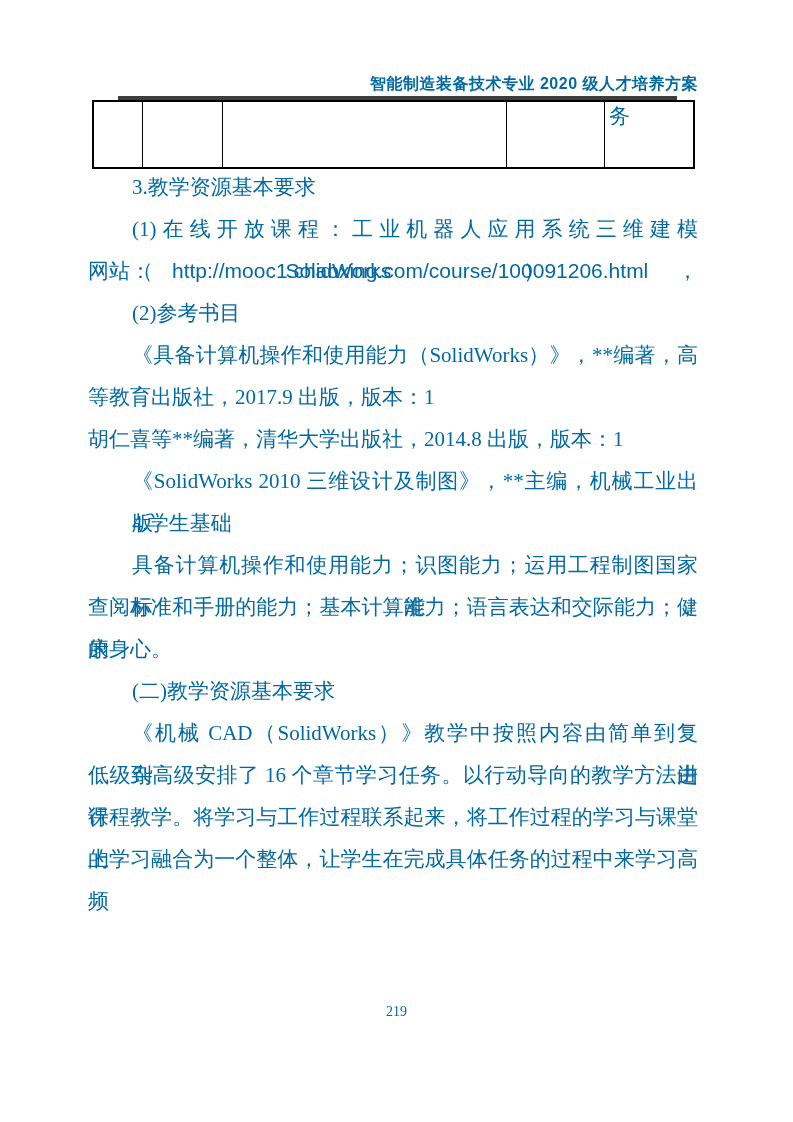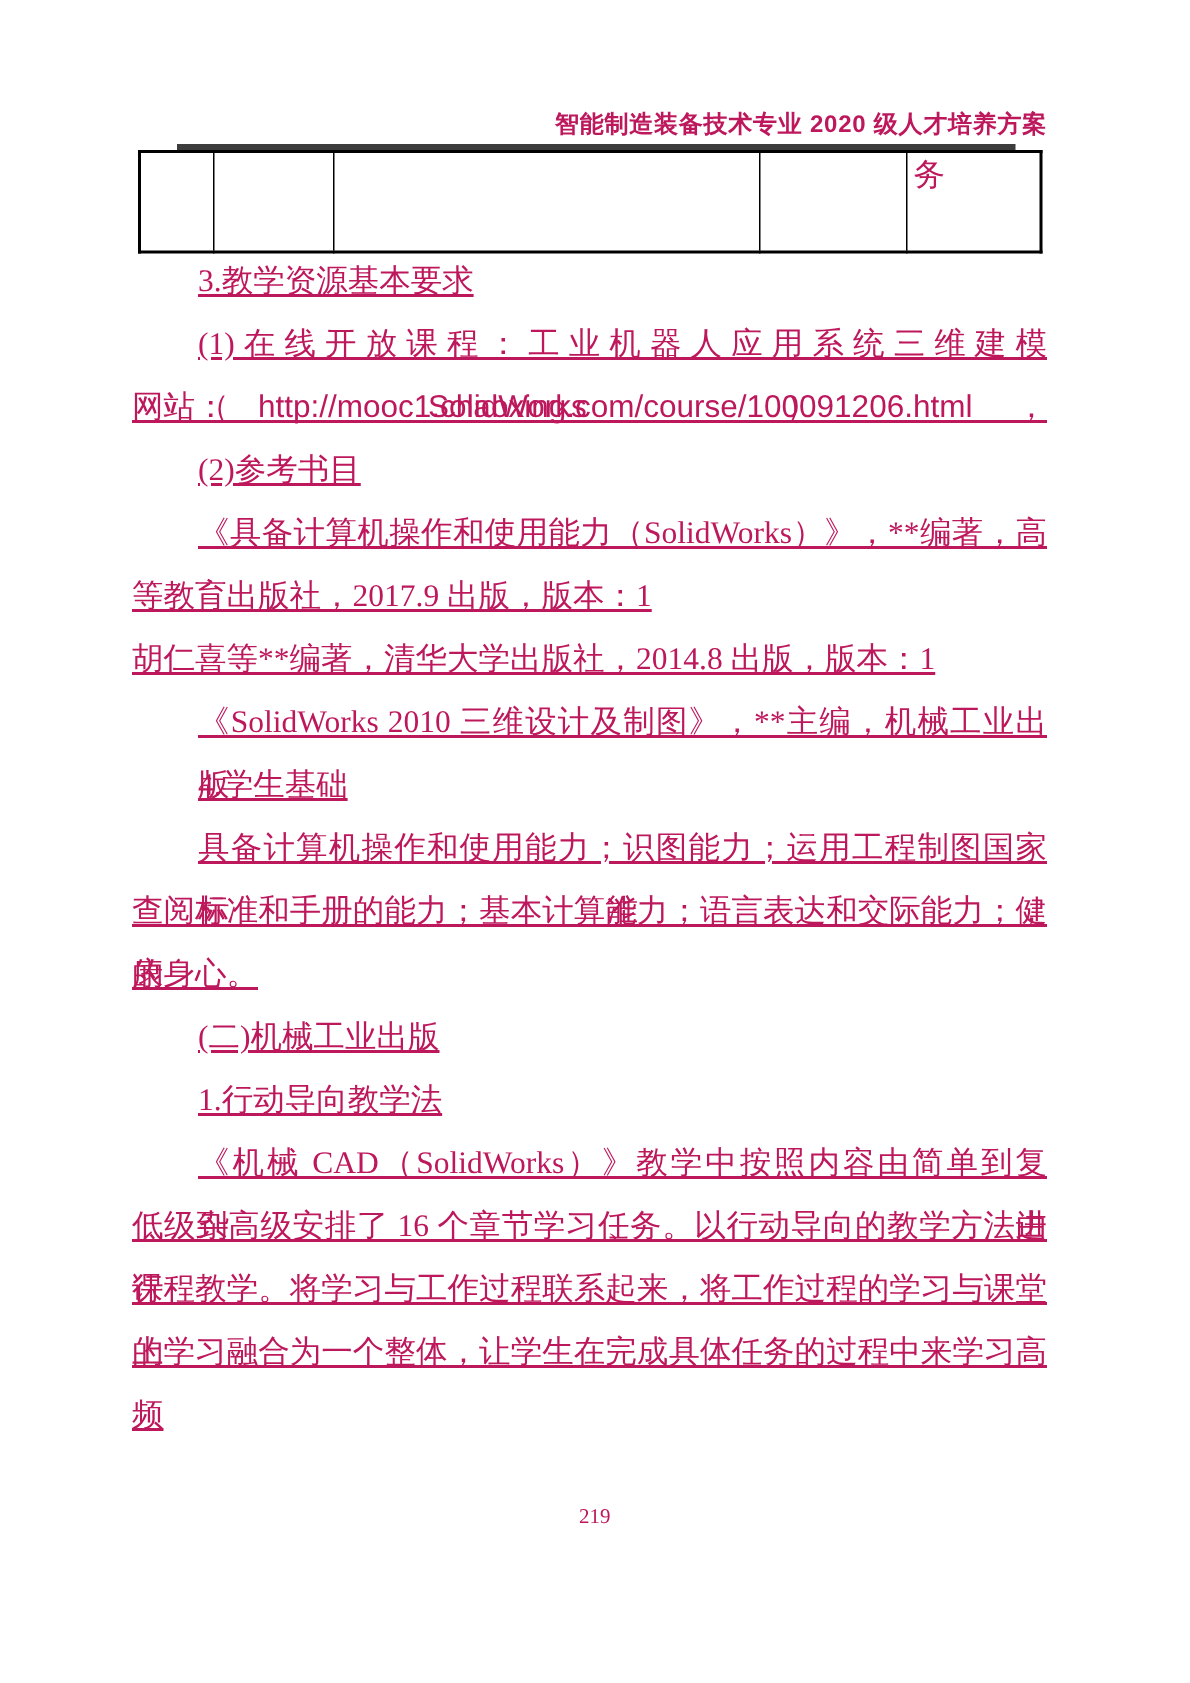--- a/index.html
+++ b/index.html
@@ -2,21 +2,21 @@
 <html><head>
 <meta charset="utf-8">
 <style>
   html, body { margin: 0; padding: 0; }
   body { background: #ffffff; }
   .page {
     position: relative;
     width: 793px;
     height: 1122px;
     background: #ffffff;
-    color: #be185d;
+    color: #0369a1;
     font-family: "Liberation Serif", "DejaVu Serif", serif;
     overflow: hidden;
   }
 
   
   .hdr {
     position: absolute;
     left: 88px;
     top: 74px;
     width: 610px;
@@ -62,21 +62,20 @@
     left: 88px;
     top: 166px;
     width: 610px;
     font-size: 21px;
   }
   .tl {
     height: 42px;
     line-height: 42px;
     white-space: nowrap;
     text-align: left;
-    text-decoration: underline;
   }
   .tl.ind { padding-left: 44px; box-sizing: border-box; }
   .tl.j {
     white-space: normal;
     text-align: justify;
     text-align-last: justify;
     text-justify: inter-character;
   }
   .lsans { font-family: "Liberation Sans", "DejaVu Sans", sans-serif; }
 
@@ -116,22 +115,21 @@
       <div class="tl">网站：　<span class="lsans">http://mooc1.chaoxing.com/course/100091206.html</span></div>
       <div class="tl ind">(2)参考书目</div>
       <div class="tl ind j">《具备计算机操作和使用能力（SolidWorks）》，**编著，高</div>
       <div class="tl">等教育出版社，2017.9 出版，版本：1</div>
       <div class="tl">胡仁喜等**编著，清华大学出版社，2014.8 出版，版本：1</div>
       <div class="tl ind j">《SolidWorks 2010 三维设计及制图》，**主编，机械工业出版</div>
       <div class="tl ind">4.学生基础</div>
       <div class="tl ind j">具备计算机操作和使用能力；识图能力；运用工程制图国家标准，</div>
       <div class="tl j">查阅标准和手册的能力；基本计算能力；语言表达和交际能力；健康</div>
       <div class="tl">的身心。</div>
-      <div class="tl ind">(二)机械工业出版</div>
-      <div class="tl ind">1.行动导向教学法</div>
+      <div class="tl ind">(二)教学资源基本要求</div>
       <div class="tl ind j">《机械 CAD（SolidWorks）》教学中按照内容由简单到复杂、由</div>
       <div class="tl j">低级到高级安排了 16 个章节学习任务。以行动导向的教学方法进行</div>
       <div class="tl j">课程教学。将学习与工作过程联系起来，将工作过程的学习与课堂上</div>
       <div class="tl j">的学习融合为一个整体，让学生在完成具体任务的过程中来学习高频</div>
     </div>
 
   <div class="pagenum">219</div>
 
 </div>
 

